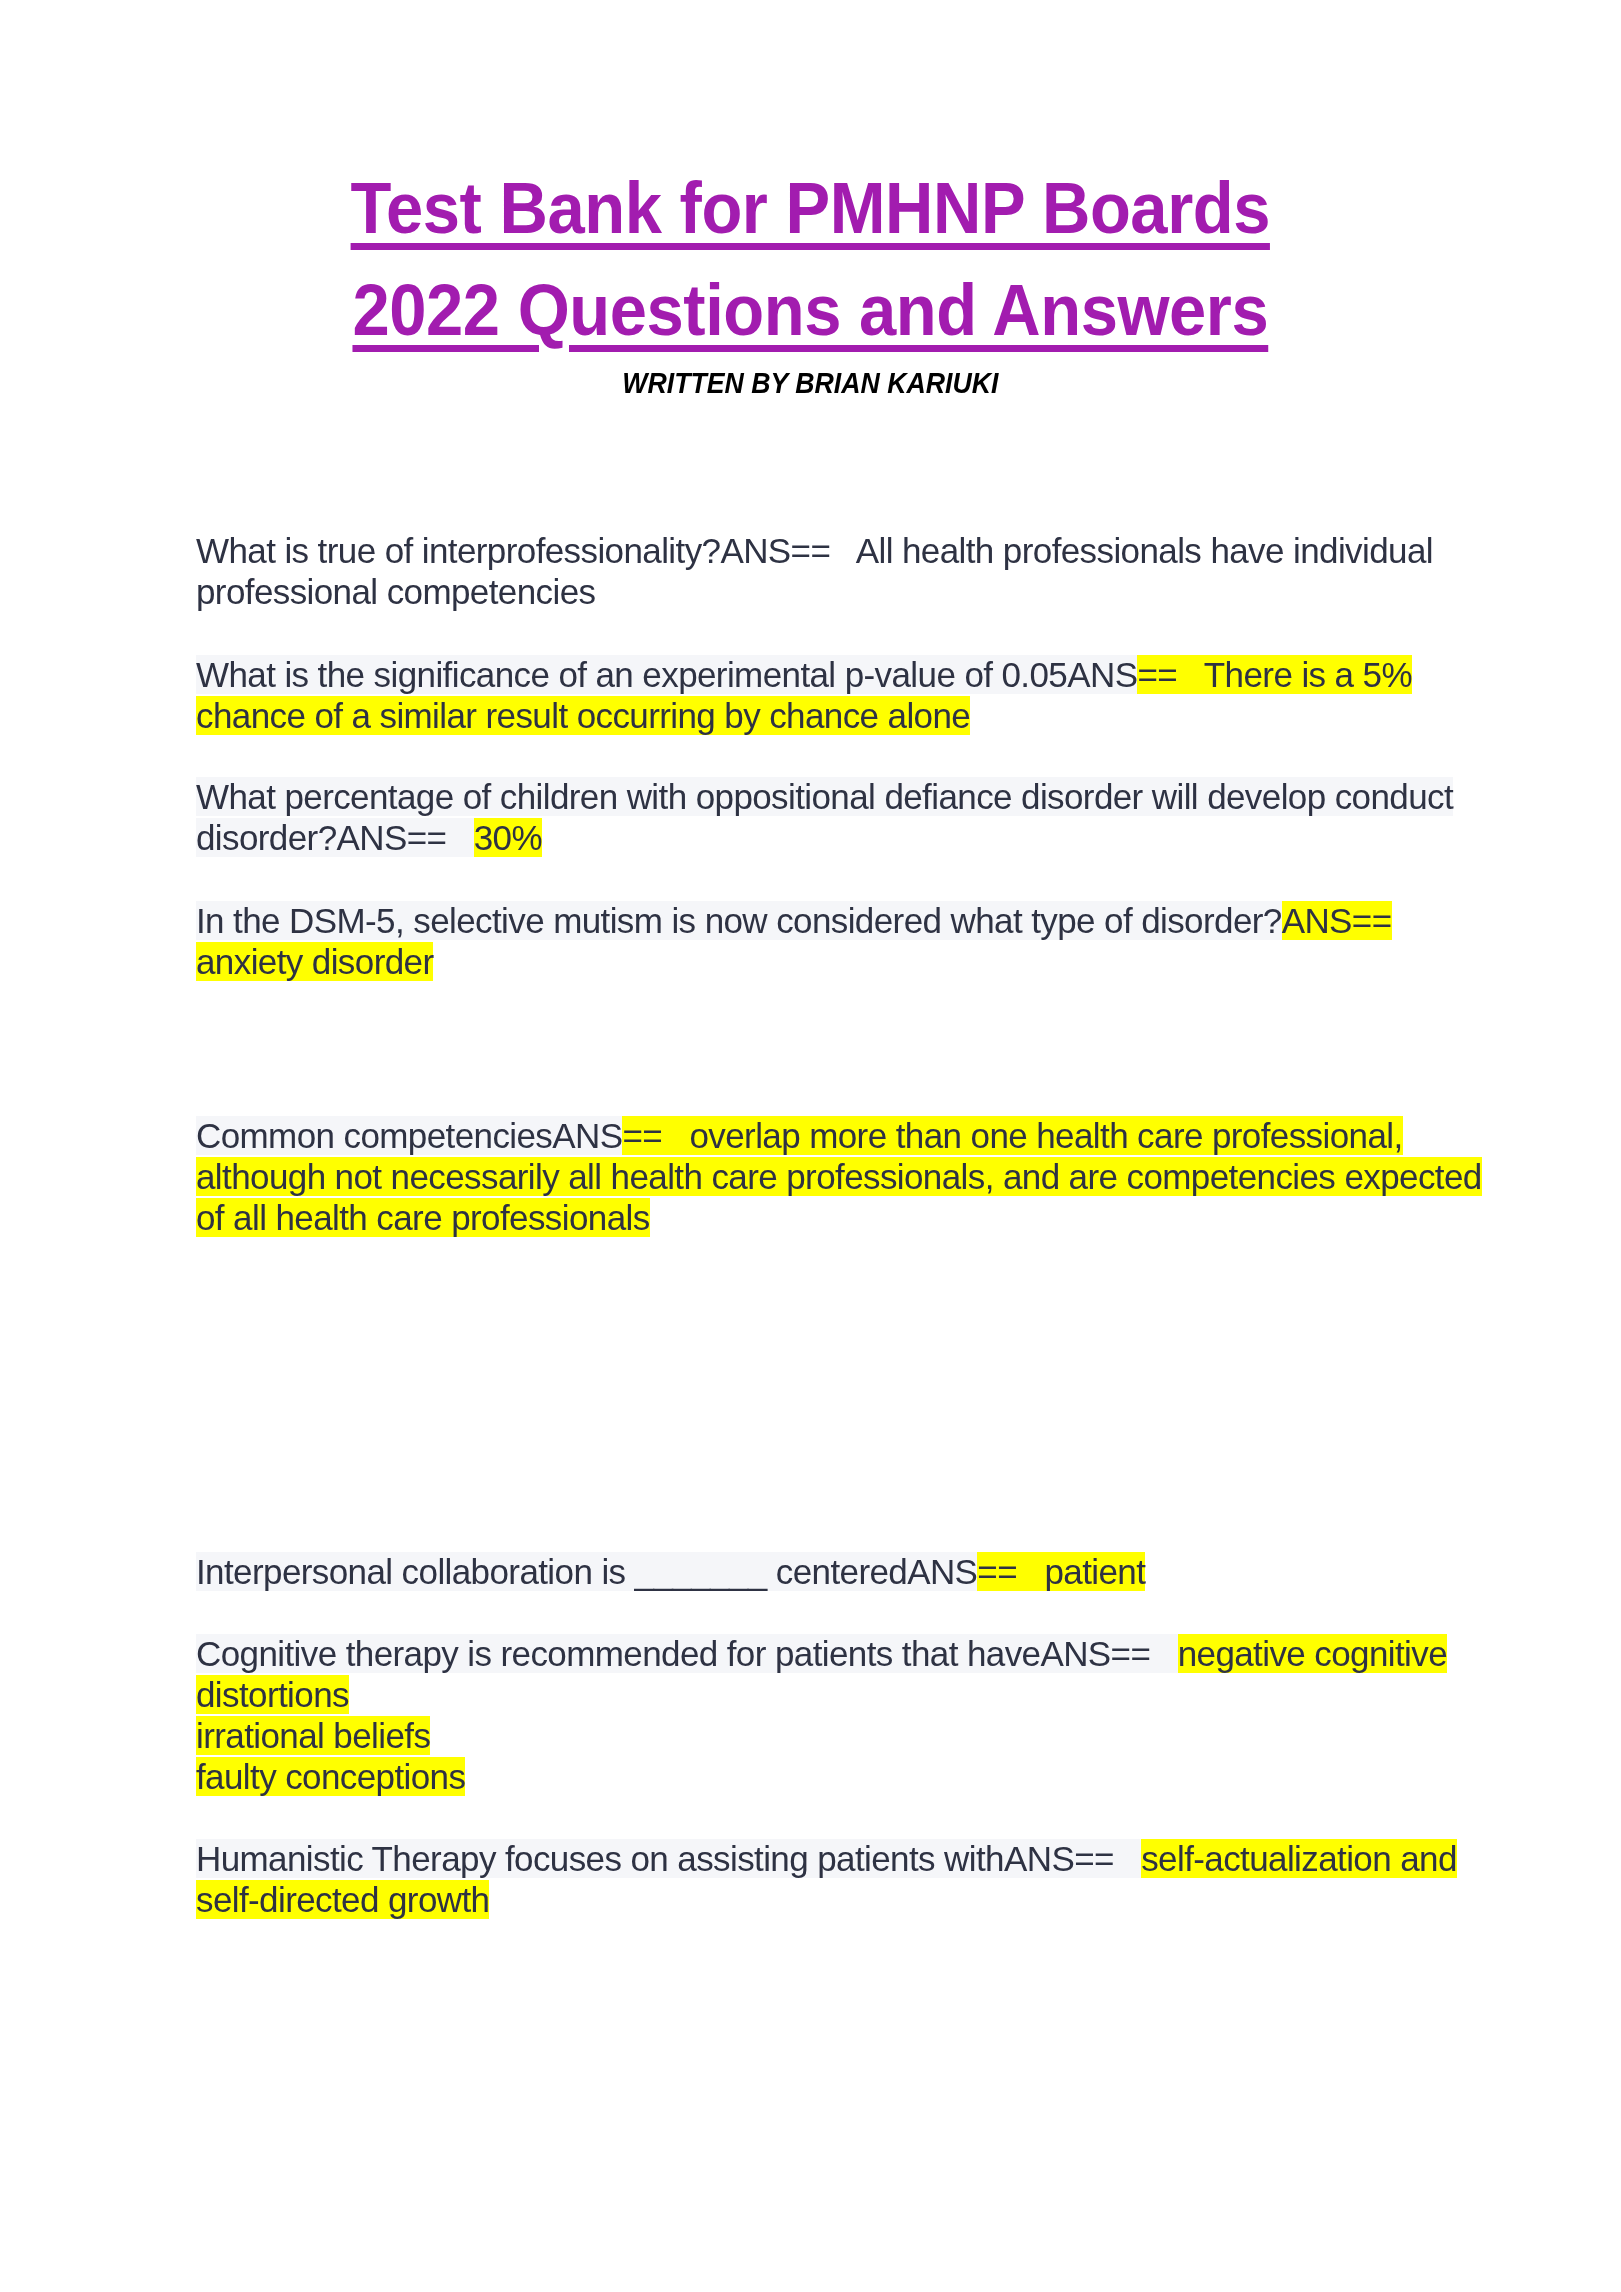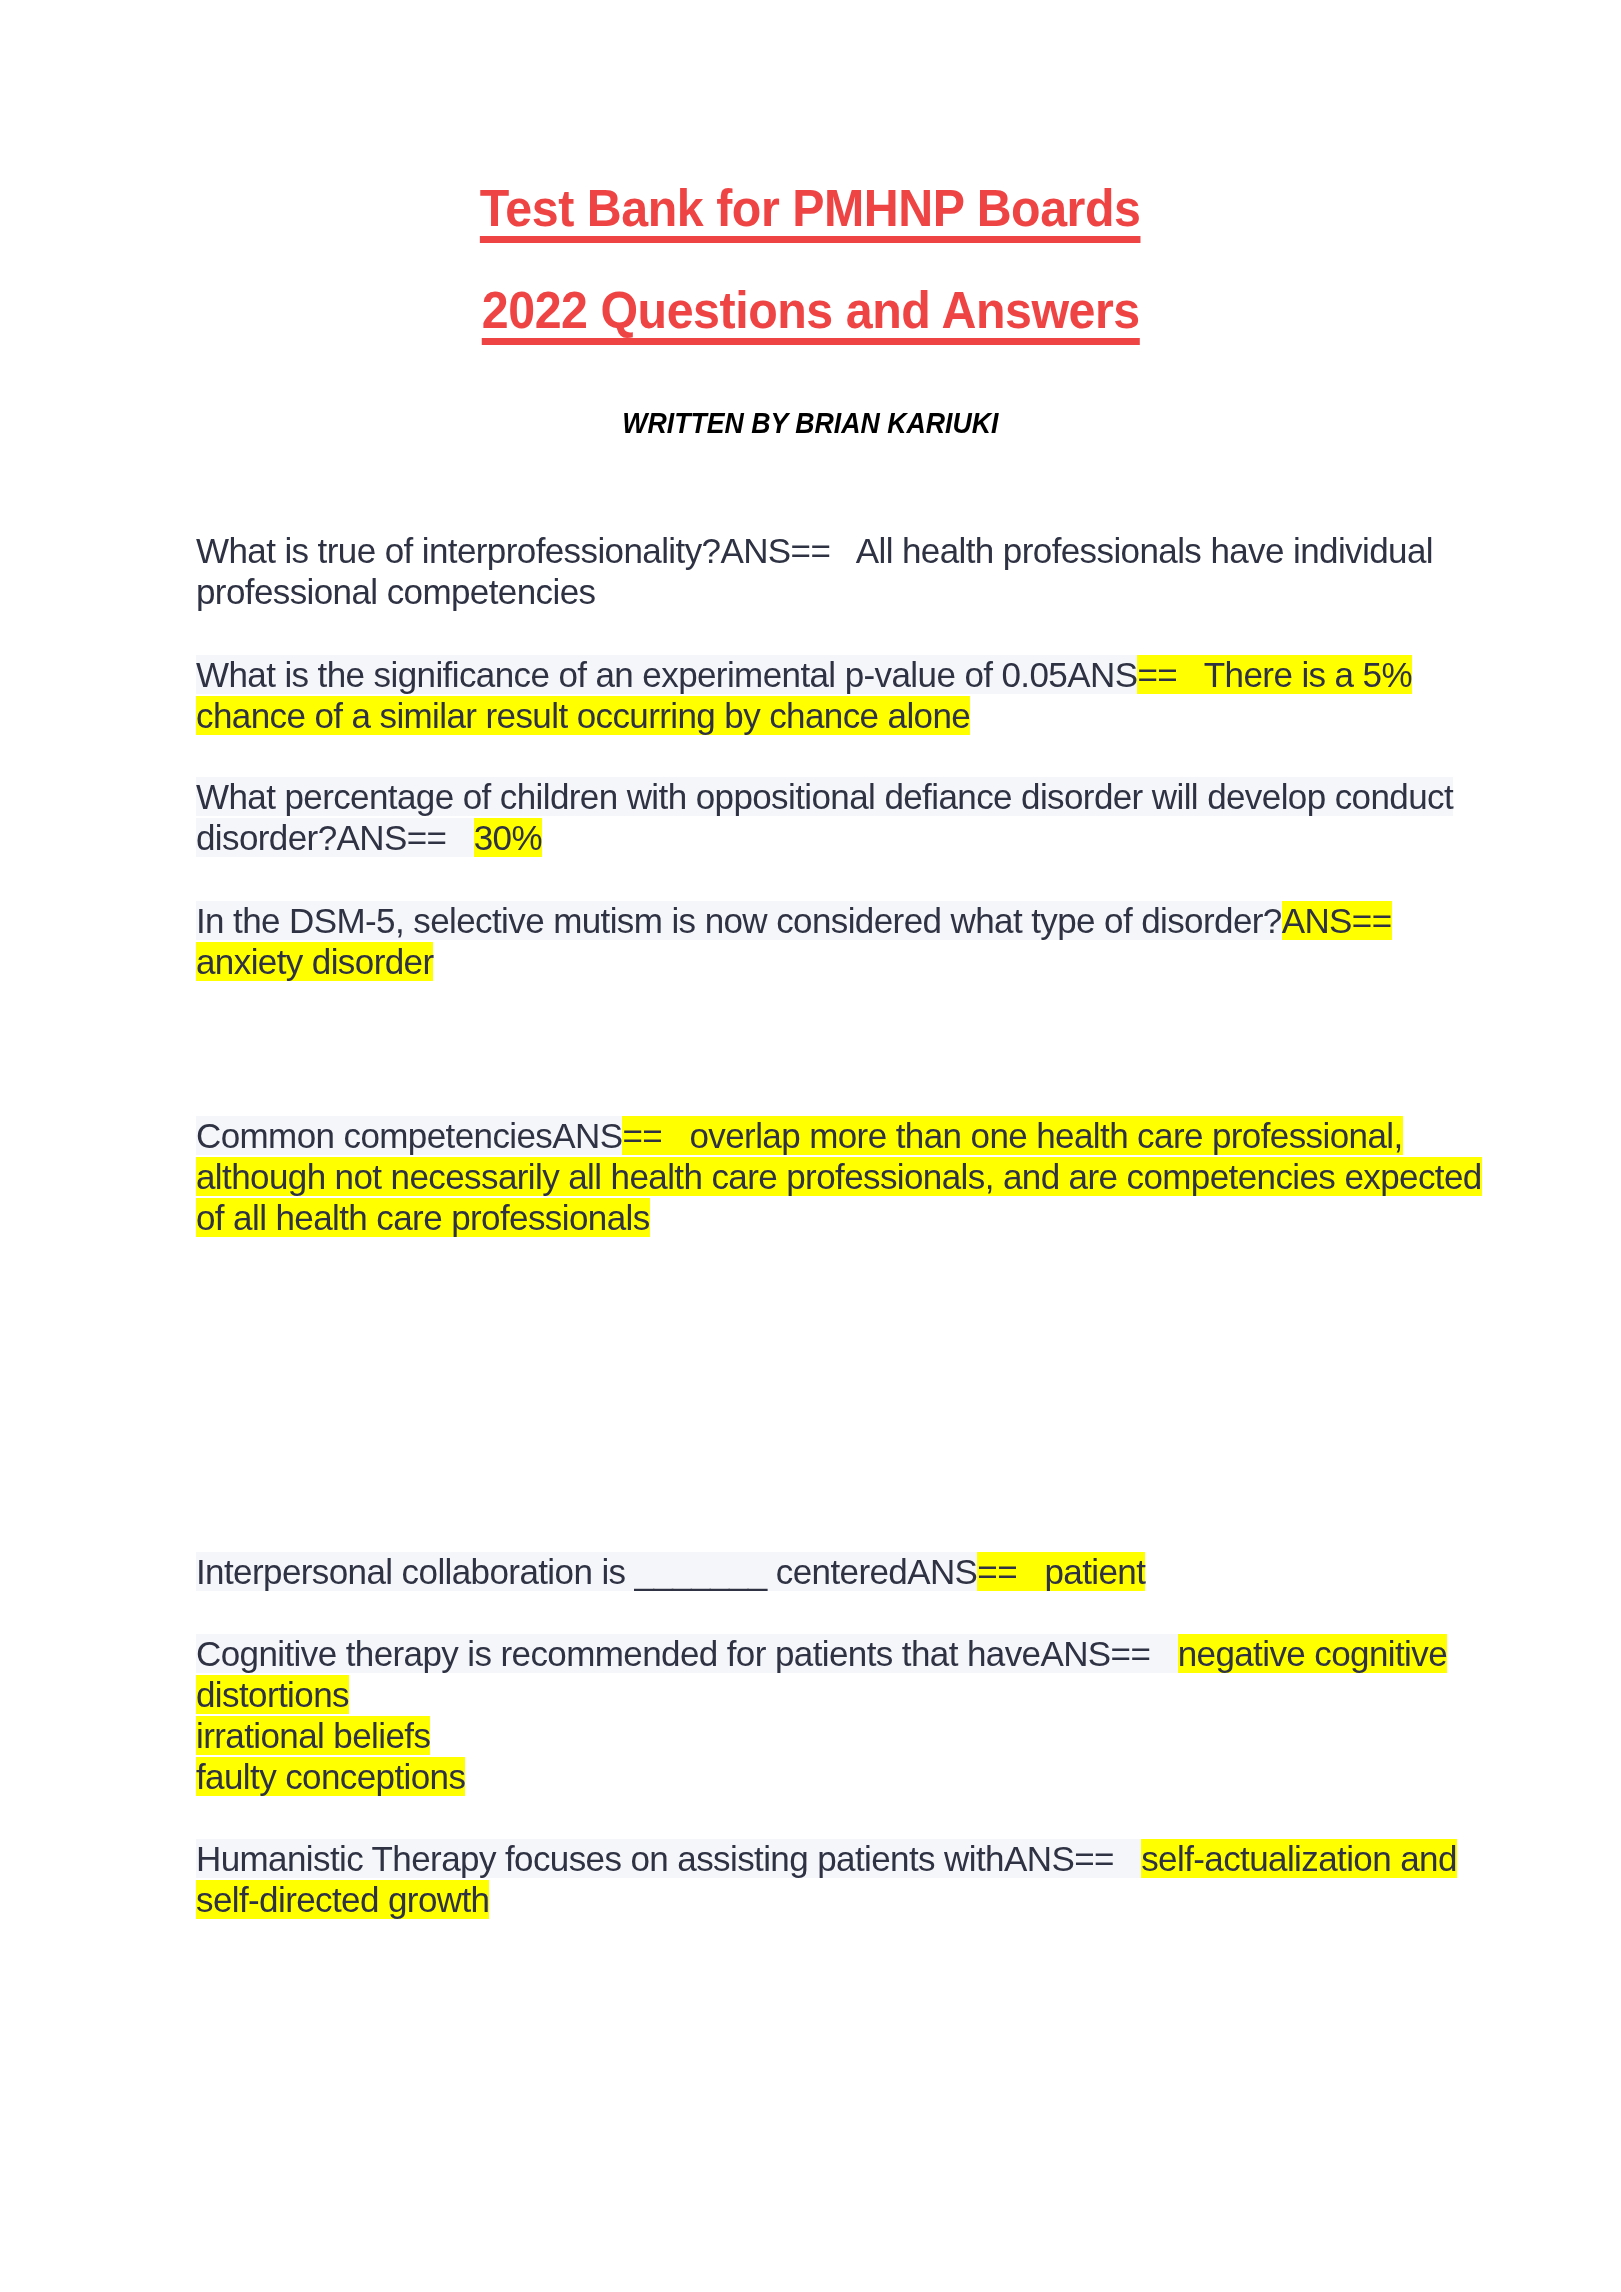--- a/index.html
+++ b/index.html
@@ -21,23 +21,23 @@
       background: #ffffff;
     }
     .title {
       position: absolute;
       left: 0;
       width: 1621px;
       top: 157px;
       text-align: center;
       font-family: "Liberation Sans", sans-serif;
       font-weight: bold;
-      font-size: 52px;
+      font-size: 72px;
       line-height: 102px;
-      color: #ef4444;
+      color: #a21caf;
       letter-spacing: -0.5px;
     }
     .title .line {
       display: inline-block;
       text-decoration: underline;
       text-decoration-thickness: 6.9px;
       text-underline-offset: 9.8px;
       transform: scaleX(0.93);
       transform-origin: center;
     }
@@ -45,21 +45,20 @@
       position: absolute;
       left: 0;
       width: 1621px;
       top: 367px;
       text-align: center;
       font-family: "Liberation Sans", sans-serif;
       font-weight: bold;
       font-style: italic;
       font-size: 29px;
       color: #000000;
-      margin-top: 40px;
     }
     .subtitle span {
       display: inline-block;
       transform: scaleX(0.92);
     }
     .qa {
       position: absolute;
       left: 196px;
       width: 1294px;
       font-family: "Liberation Sans", sans-serif;

